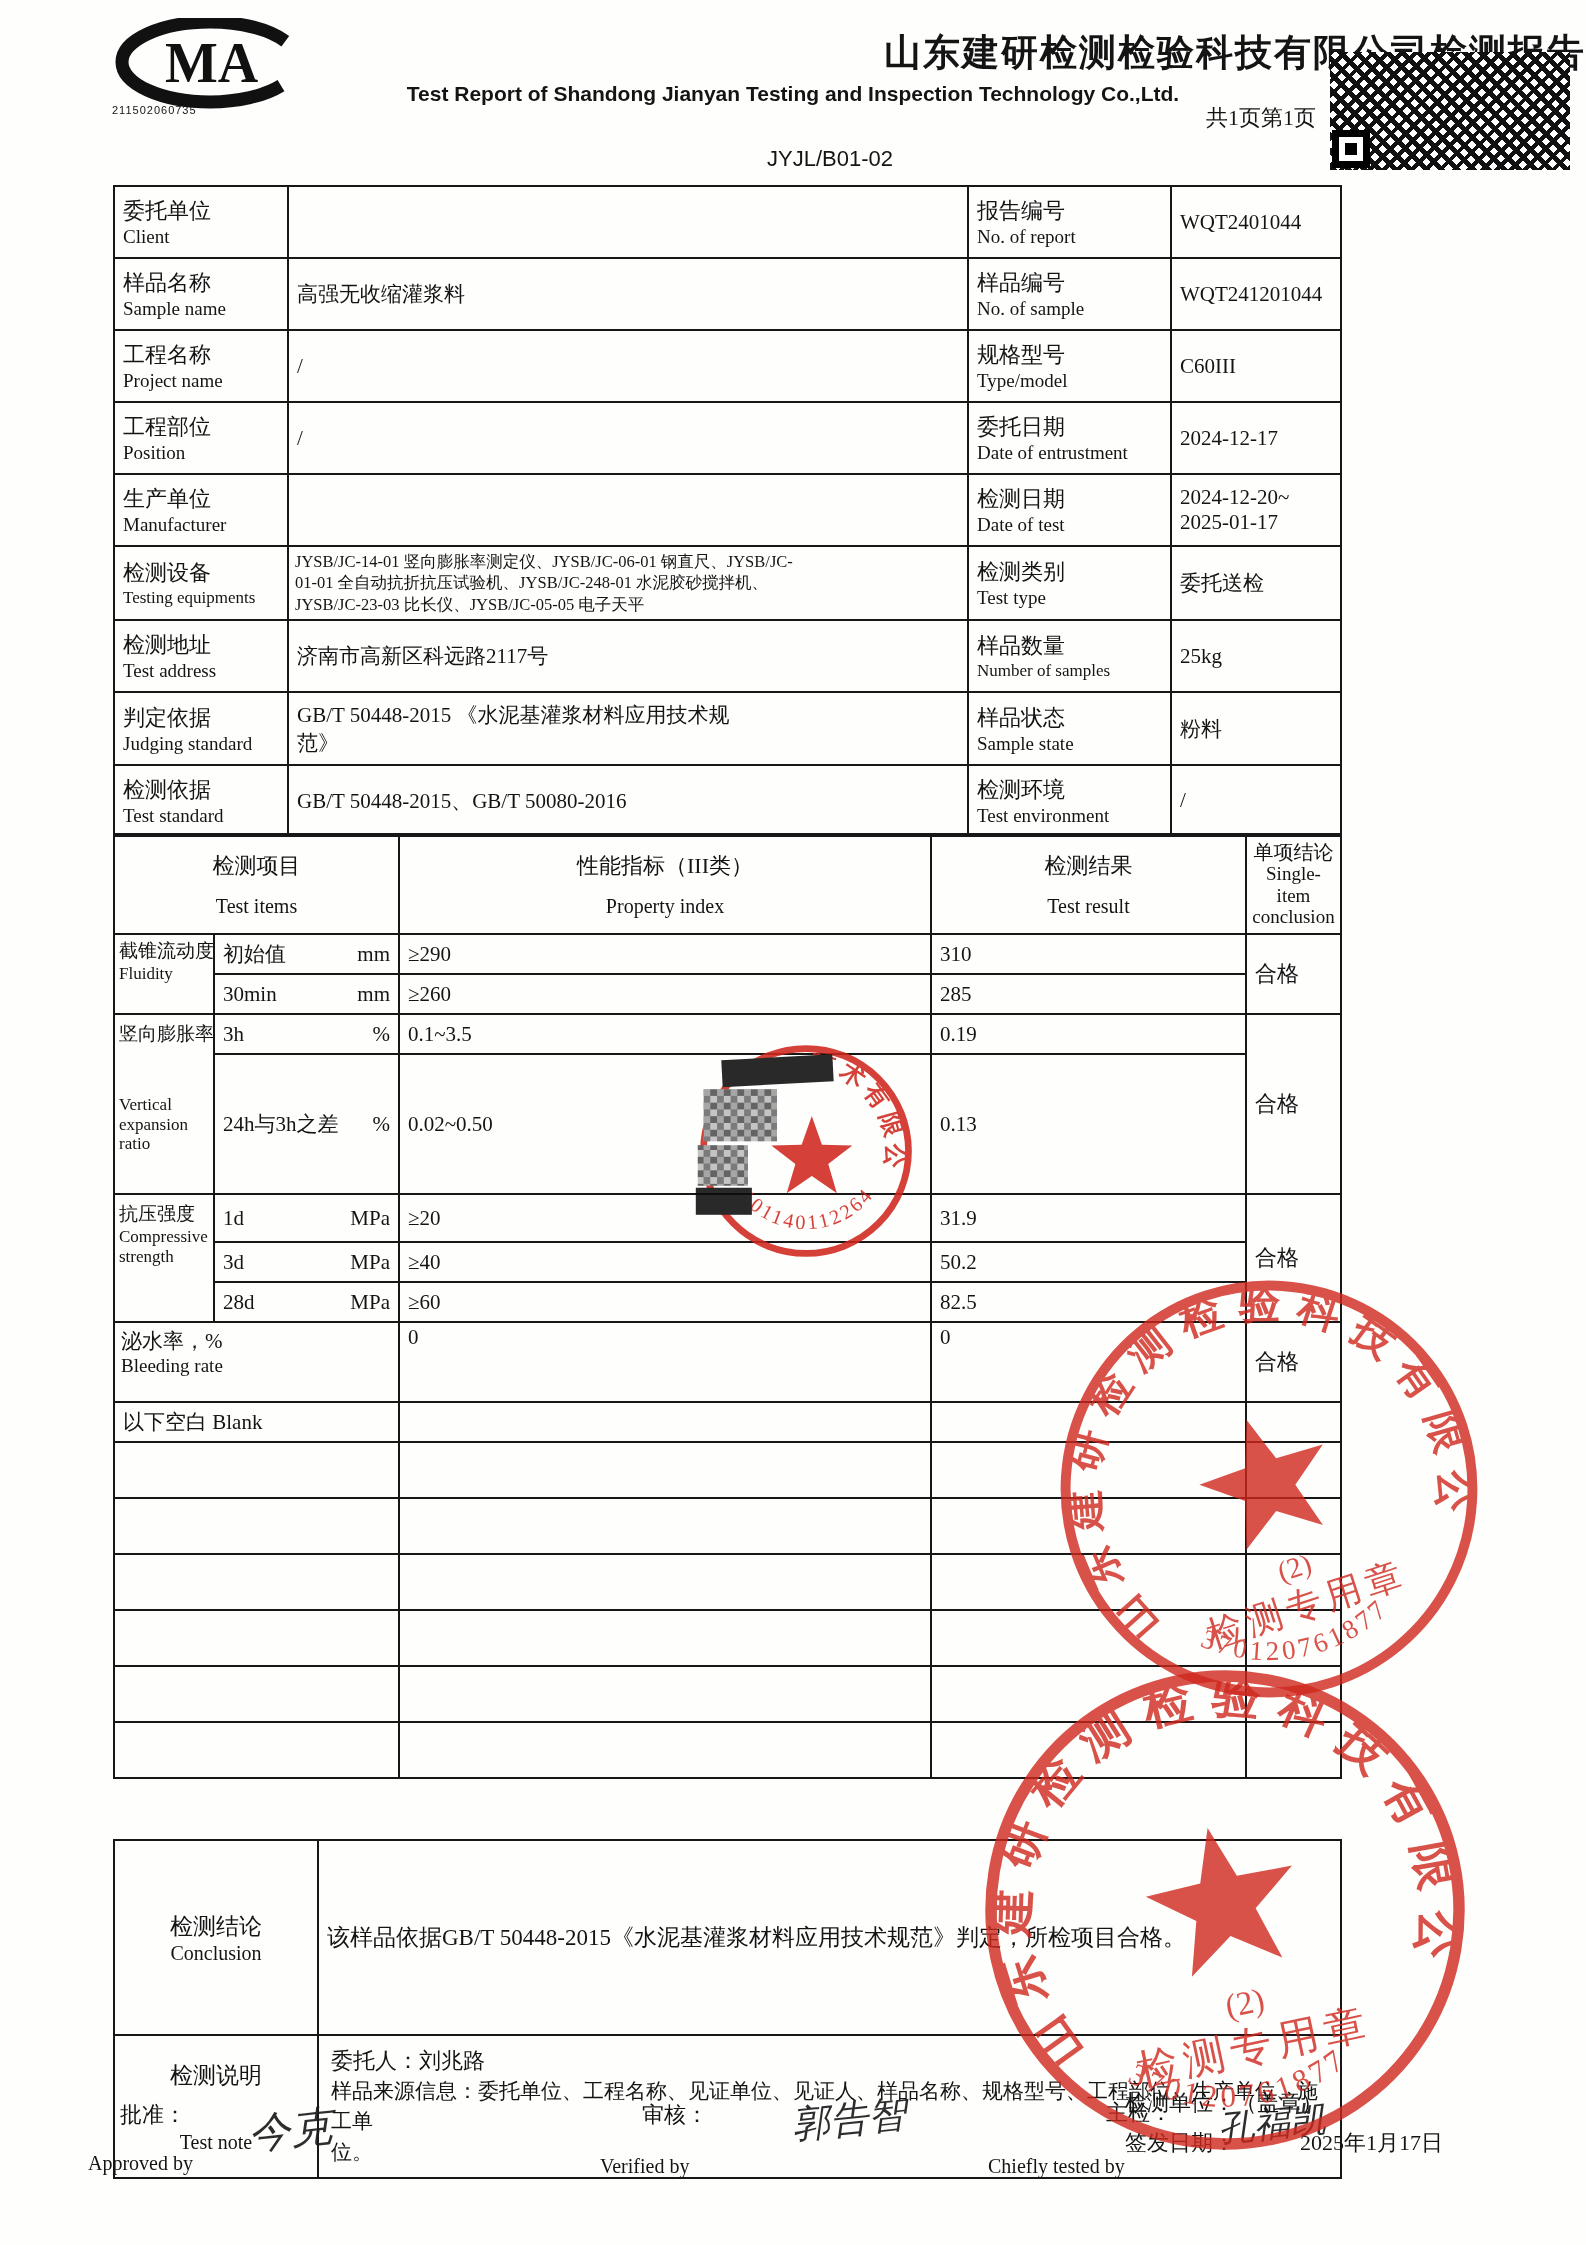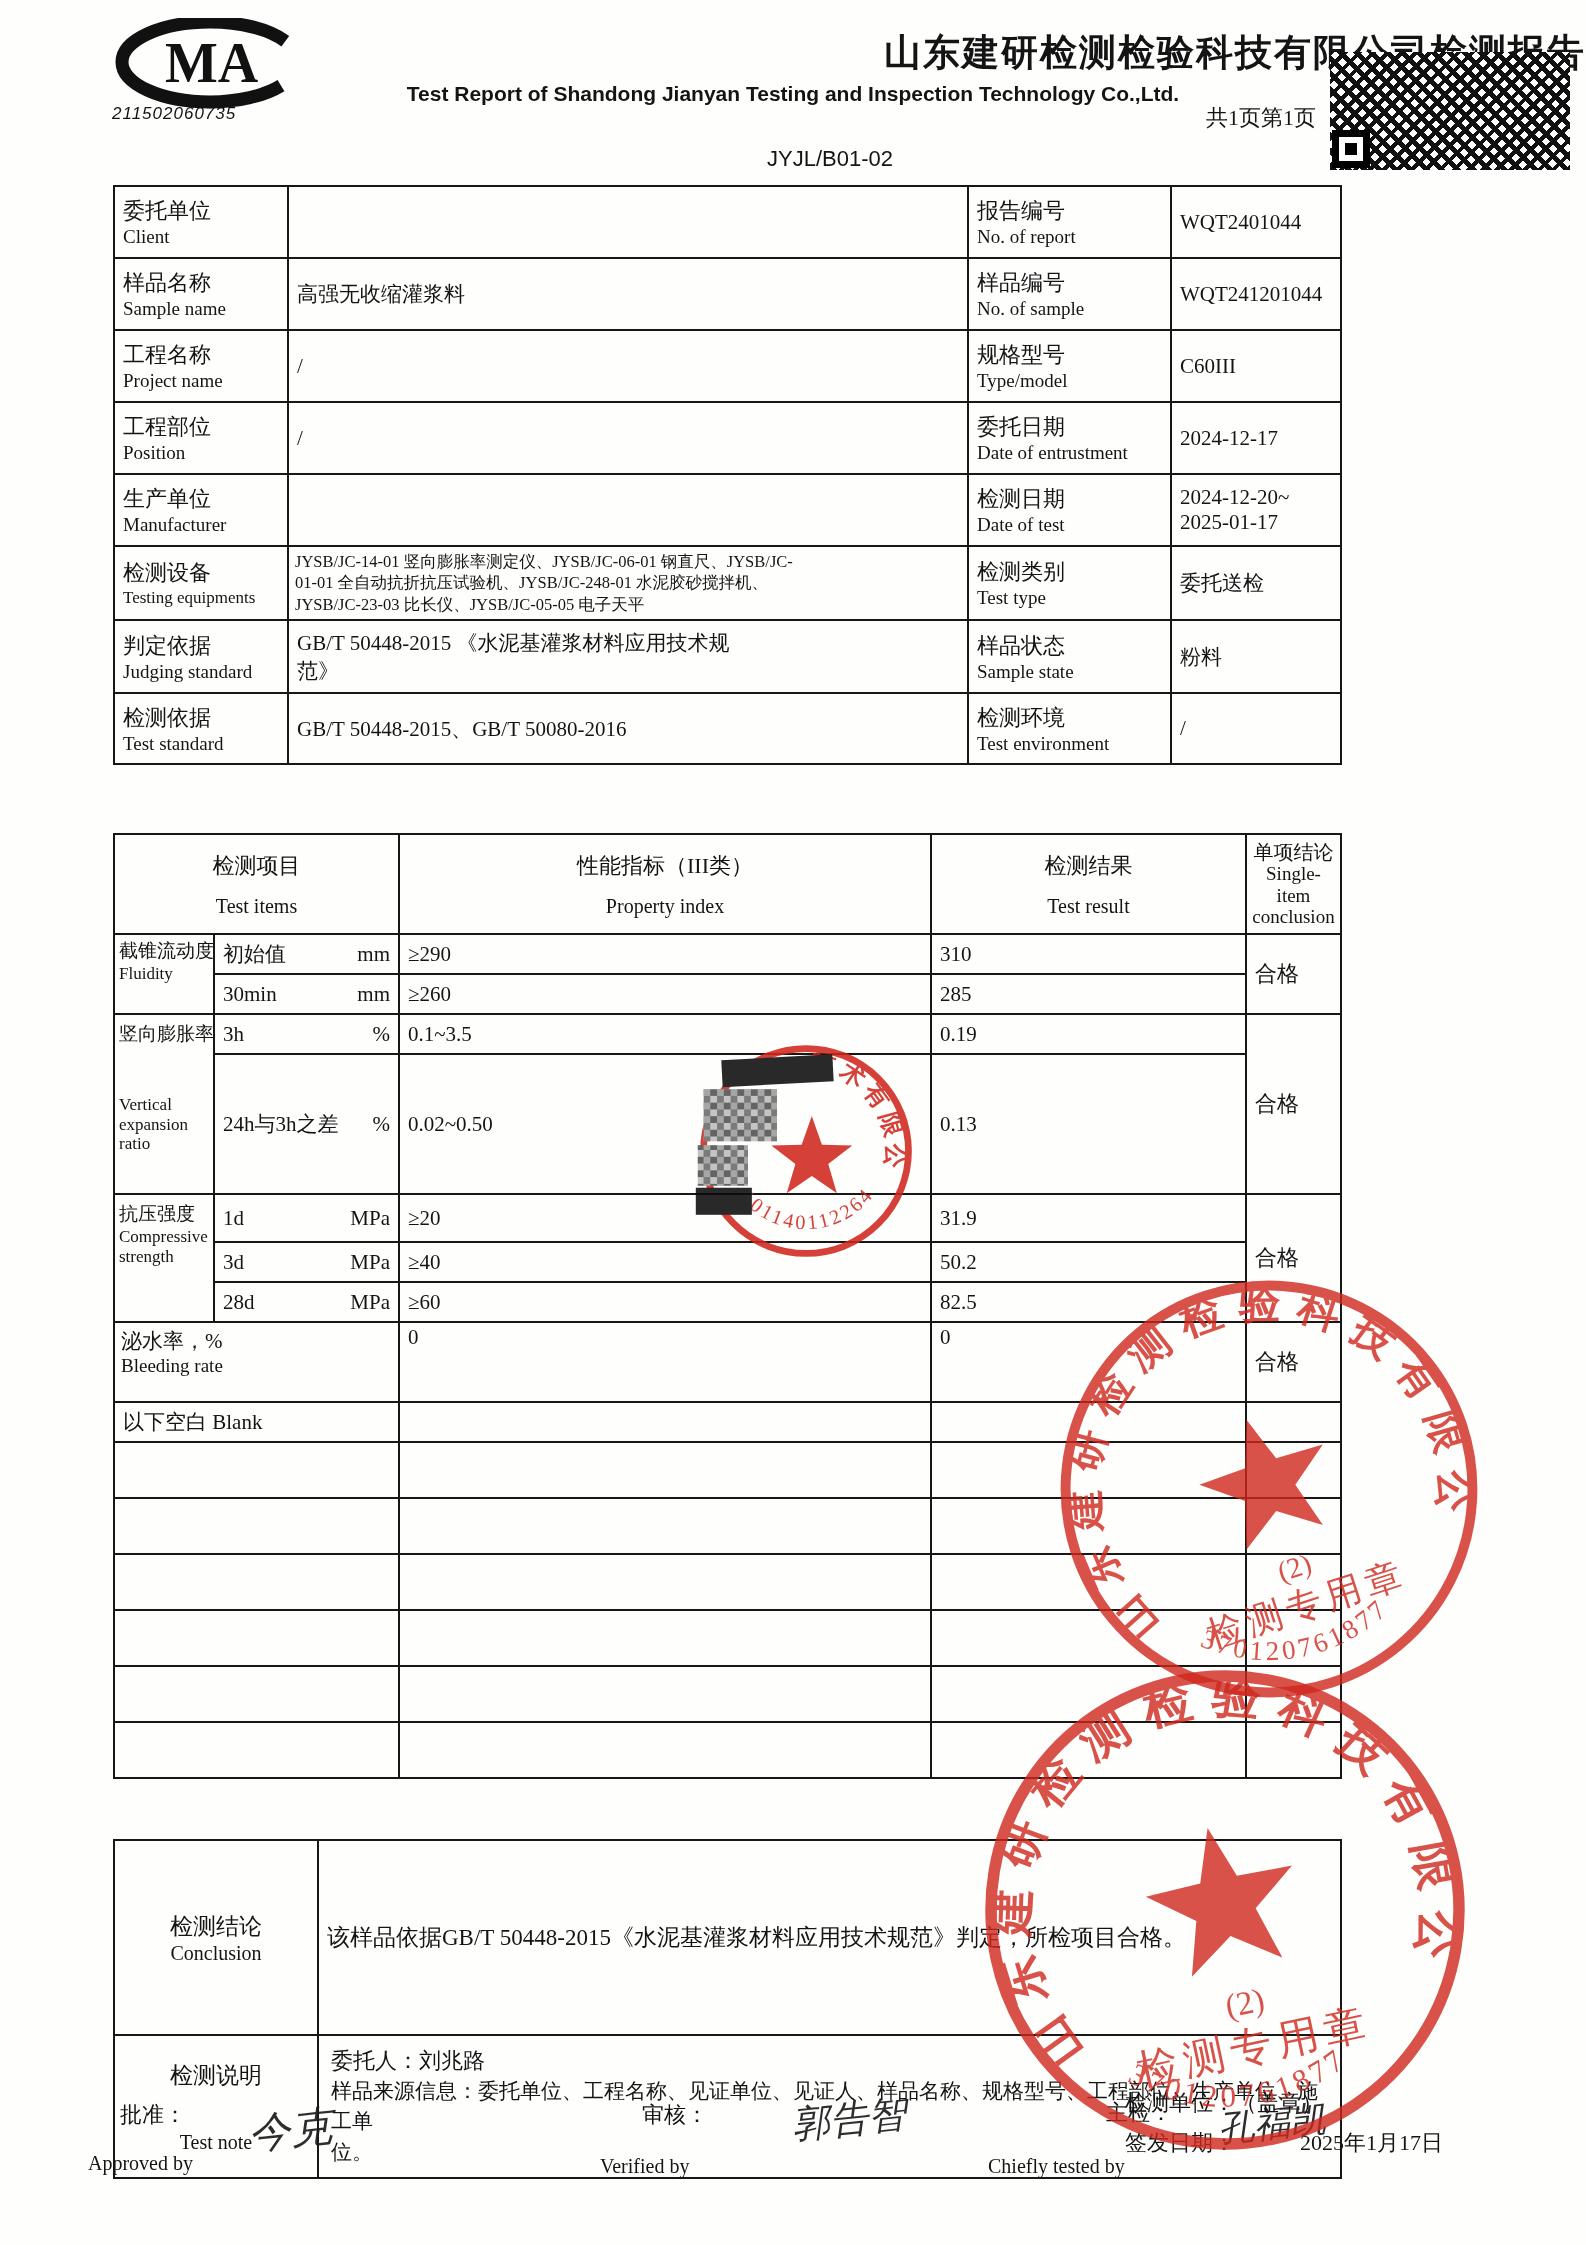--- a/index.html
+++ b/index.html
@@ -7,21 +7,21 @@
         font-family:"Liberation Serif","DejaVu Serif",serif;color:#141414;}
   
   .title-zh{position:absolute;left:0;top:28px;width:100%;text-align:right;font-family:"Liberation Sans","DejaVu Sans",sans-serif;
             font-weight:bold;font-size:37px;letter-spacing:2px;}
   .title-en{position:absolute;left:0;top:82px;width:100%;text-align:center;font-family:"Liberation Sans","DejaVu Sans",sans-serif;
             font-weight:bold;font-size:21px;}
   .doc-code{position:absolute;left:700px;top:146px;width:260px;text-align:center;font-family:"Liberation Sans","DejaVu Sans",sans-serif;
             font-size:22px;}
   .page-info{position:absolute;left:1180px;top:103px;font-size:22px;margin-left:26px;}
   .cma{position:absolute;left:110px;top:18px;}
-  .cma-num{position:absolute;left:112px;top:104px;font-size:17px;letter-spacing:1px;font-family:"Liberation Sans",sans-serif;font-style:italic;}
+  .cma-num{position:absolute;left:112px;top:104px;font-size:11px;letter-spacing:1px;font-family:"Liberation Sans",sans-serif;}
   .qr{position:absolute;left:1330px;top:52px;width:240px;height:118px;background-color:#fff;
       background-image:
         repeating-linear-gradient(45deg,#111 0 5px,transparent 5px 11px),
         repeating-linear-gradient(-45deg,#111 0 4px,transparent 4px 10px),
         repeating-linear-gradient(90deg,#fff 0 3px,transparent 3px 8px);}
   .qr .finder{position:absolute;left:2px;bottom:2px;width:24px;height:24px;border:7px solid #000;background:#fff;}
   .qr .finder i{display:block;width:12px;height:12px;margin:6px auto;background:#000;}
   
   table{border-collapse:collapse;table-layout:fixed;position:absolute;left:113px;}
   td{border:2.4px solid #171717;vertical-align:middle;overflow:hidden;padding:2px 8px;font-size:21px;}
@@ -180,20 +180,36 @@
 01-01 全自动抗折抗压试验机、JYSB/JC-248-01 水泥胶砂搅拌机、
 JYSB/JC-23-03 比长仪、JYSB/JC-05-05 电子天平</td>
       <td class="lc">
             <div class="lwrap">
               <div class="zh">检测类别</div>
               <div class="en">Test type</div>
             </div>
           </td>
       <td class="pre">委托送检</td>
     </tr>
+    <tr style="height:72px">
+      <td class="lc">
+            <div class="lwrap">
+              <div class="zh">检测地址</div>
+              <div class="en">Test address</div>
+            </div>
+          </td>
+      <td class="pre">济南市高新区科远路2117号</td>
+      <td class="lc">
+            <div class="lwrap">
+              <div class="zh">样品数量</div>
+              <div class="en" style="font-size:17px">Number of samples</div>
+            </div>
+          </td>
+      <td class="pre">25kg</td>
+    </tr>
     <tr style="height:73px">
       <td class="lc">
             <div class="lwrap">
               <div class="zh">判定依据</div>
               <div class="en">Judging standard</div>
             </div>
           </td>
       <td class="pre">GB/T 50448-2015 《水泥基灌浆材料应用技术规
 范》</td>
       <td class="lc">

